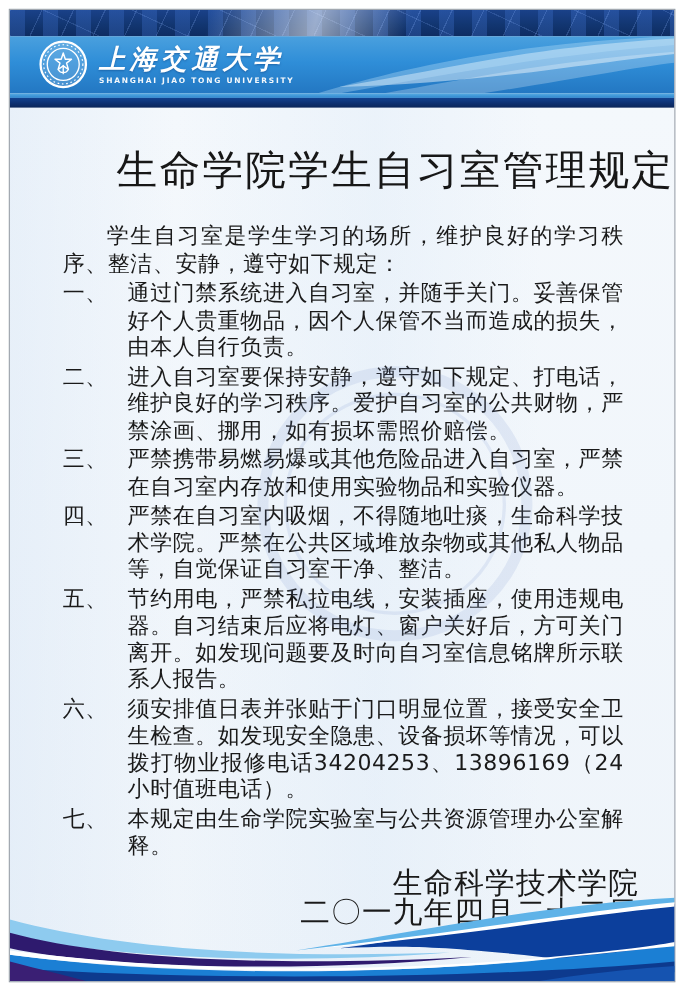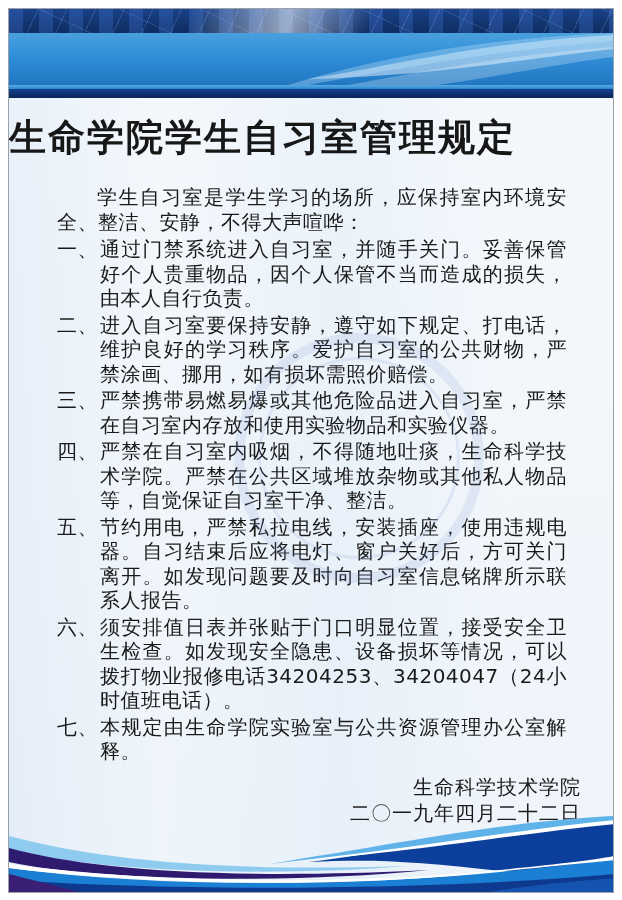--- a/index.html
+++ b/index.html
@@ -72,39 +72,39 @@
     position: absolute; left: 225px; top: 235px;
     width: 250px; height: 250px; border-radius: 50%;
     border: 10px solid rgba(110,145,205,.14);
     pointer-events: none;
   }
   .watermark::before {
     content: ""; position: absolute; inset: 14px;
     border-radius: 50%; border: 3px solid rgba(110,145,205,.14);
   }
   .doc-title {
-    margin-top: 15px;
-    text-align: left;
-    font-size: 37px; font-weight: bold;
+    margin-top: 32px;
+    text-align: right;
+    font-size: 37px; font-weight: normal;
     letter-spacing: 2px;
     color: #171717;
   }
   .body-text {
     margin: 22px 46px 0 48px;
     font-size: 20px; line-height: 24.5px;
     letter-spacing: .5px;
   }
   .intro { text-indent: 2em; text-align: justify; margin-bottom: 3px; }
   .rule { display: flex; margin-bottom: 2px; }
   .rule-num { flex: 0 0 43px; }
-  .rule-text { flex: 1; text-align: justify; }
+  .rule-text { flex: 1; text-align: justify; margin-left: 16px; }
   .signature {
     margin-top: 10px; padding-right: 32px;
     text-align: right;
-    font-size: 20px; line-height: 26px; letter-spacing: 1px;
+    font-size: 27px; line-height: 26px; letter-spacing: 1px;
   }
   
   .waves {
     position: absolute; left: 0; right: 0; bottom: 0; height: 78px;
     pointer-events: none;
   }
 </style>
 </head>
 <body>
 
@@ -112,32 +112,45 @@
   <div class="poster">
 
     <div class="header">
       <div class="tech-band"></div>
       <div class="logo-band">
         <svg class="swoosh" viewBox="0 0 606 52" preserveAspectRatio="none">
           <path d="M606,2 C470,10 400,30 300,46 C420,44 530,24 606,16 Z" fill="rgba(255,255,255,0.45)"></path>
           <path d="M606,14 C500,22 430,36 340,52 L430,52 C510,40 570,28 606,24 Z" fill="rgba(255,255,255,0.25)"></path>
           <path d="M300,52 C380,38 480,18 606,8 L606,0 C460,6 360,28 280,52 Z" fill="rgba(190,225,250,0.35)"></path>
         </svg>
+        <div class="logo-wrap">
+          <svg class="seal" viewBox="0 0 48 48">
+            <circle cx="24" cy="24" r="22" fill="rgba(255,255,255,0.16)" stroke="#ffffff" stroke-width="2.2"></circle>
+            <circle cx="24" cy="24" r="19" fill="none" stroke="#ffffff" stroke-width="1.1" stroke-dasharray="1.6 2.6"></circle>
+            <circle cx="24" cy="24" r="15.5" fill="none" stroke="#ffffff" stroke-width="1.3"></circle>
+            <path d="M24,13 L26,19 L32,19 L27.2,22.8 L29,29 L24,25.4 L19,29 L20.8,22.8 L16,19 L22,19 Z" fill="none" stroke="#ffffff" stroke-width="1.4" stroke-linejoin="round"></path>
+            <path d="M24,25 v8 M19.5,29.5 c1.5,3.4 7.5,3.4 9,0" fill="none" stroke="#ffffff" stroke-width="1.3" stroke-linecap="round"></path>
+          </svg>
+          <div>
+            <div class="univ-cn">上海交通大学</div>
+            <div class="univ-en">SHANGHAI JIAO TONG UNIVERSITY</div>
+          </div>
+        </div>
       </div>
       <div class="sep-light"></div>
       <div class="sep-dark"></div>
     </div>
 
     <div class="content">
       <div class="watermark"></div>
 
       <h1 class="doc-title">生命学院学生自习室管理规定</h1>
 
       <div class="body-text">
-        <p class="intro">学生自习室是学生学习的场所，应保持室内环境安全、整洁、安静，不得大声喧哗：</p>
+        <p class="intro">学生自习室是学生学习的场所，维护良好的学习秩序、整洁、安静，遵守如下规定：</p>
 
         <div class="rule">
           <span class="rule-num">一、</span>
           <span class="rule-text">通过门禁系统进入自习室，并随手关门。妥善保管好个人贵重物品，因个人保管不当而造成的损失，由本人自行负责。</span>
         </div>
         <div class="rule">
           <span class="rule-num">二、</span>
           <span class="rule-text">进入自习室要保持安静，遵守如下规定、打电话，维护良好的学习秩序。爱护自习室的公共财物，严禁涂画、挪用，如有损坏需照价赔偿。</span>
         </div>
         <div class="rule">
@@ -147,21 +160,21 @@
         <div class="rule">
           <span class="rule-num">四、</span>
           <span class="rule-text">严禁在自习室内吸烟，不得随地吐痰，生命科学技术学院。严禁在公共区域堆放杂物或其他私人物品等，自觉保证自习室干净、整洁。</span>
         </div>
         <div class="rule">
           <span class="rule-num">五、</span>
           <span class="rule-text">节约用电，严禁私拉电线，安装插座，使用违规电器。自习结束后应将电灯、窗户关好后，方可关门离开。如发现问题要及时向自习室信息铭牌所示联系人报告。</span>
         </div>
         <div class="rule">
           <span class="rule-num">六、</span>
-          <span class="rule-text">须安排值日表并张贴于门口明显位置，接受安全卫生检查。如发现安全隐患、设备损坏等情况，可以拨打物业报修电话34204253、34204047（24小时值班电话）。</span>
+          <span class="rule-text">须安排值日表并张贴于门口明显位置，接受安全卫生检查。如发现安全隐患、设备损坏等情况，可以拨打物业报修电话34204253、13896169（24小时值班电话）。</span>
         </div>
         <div class="rule">
           <span class="rule-num">七、</span>
           <span class="rule-text">本规定由生命学院实验室与公共资源管理办公室解释。</span>
         </div>
       </div>
 
       <div class="signature">
         <div>生命科学技术学院</div>
         <div>二〇一九年四月二十二日</div>

